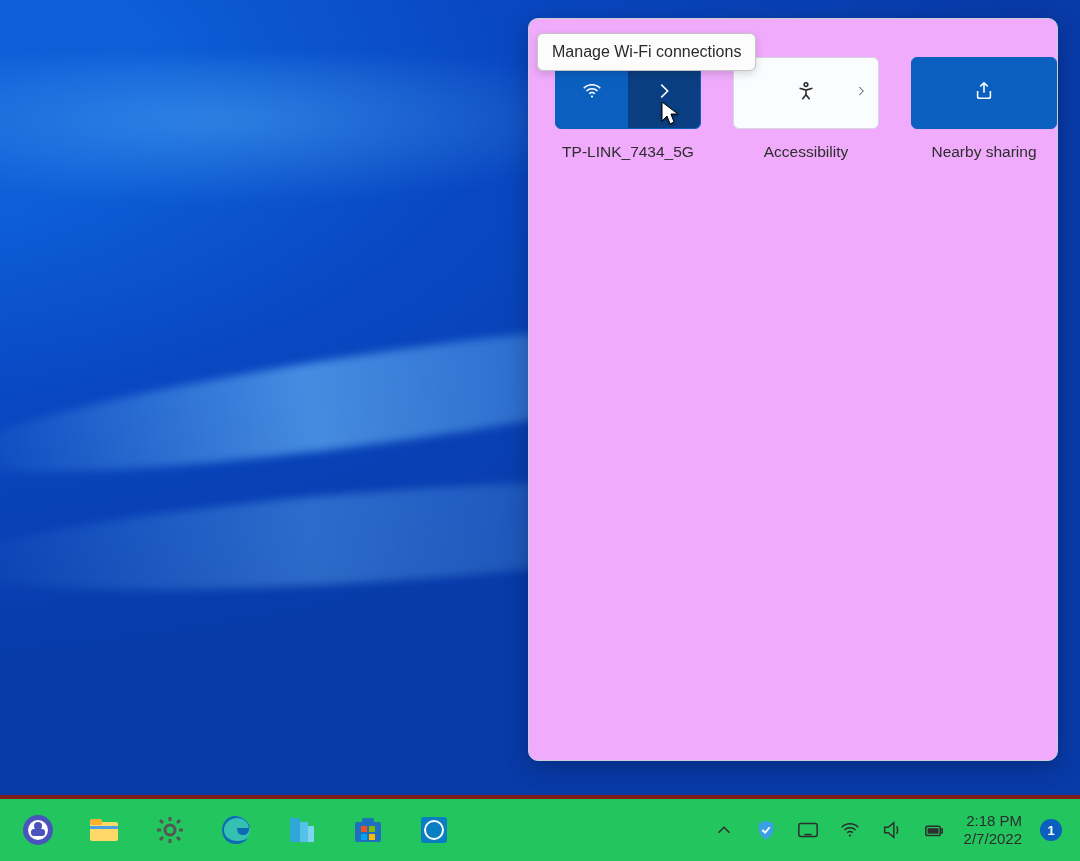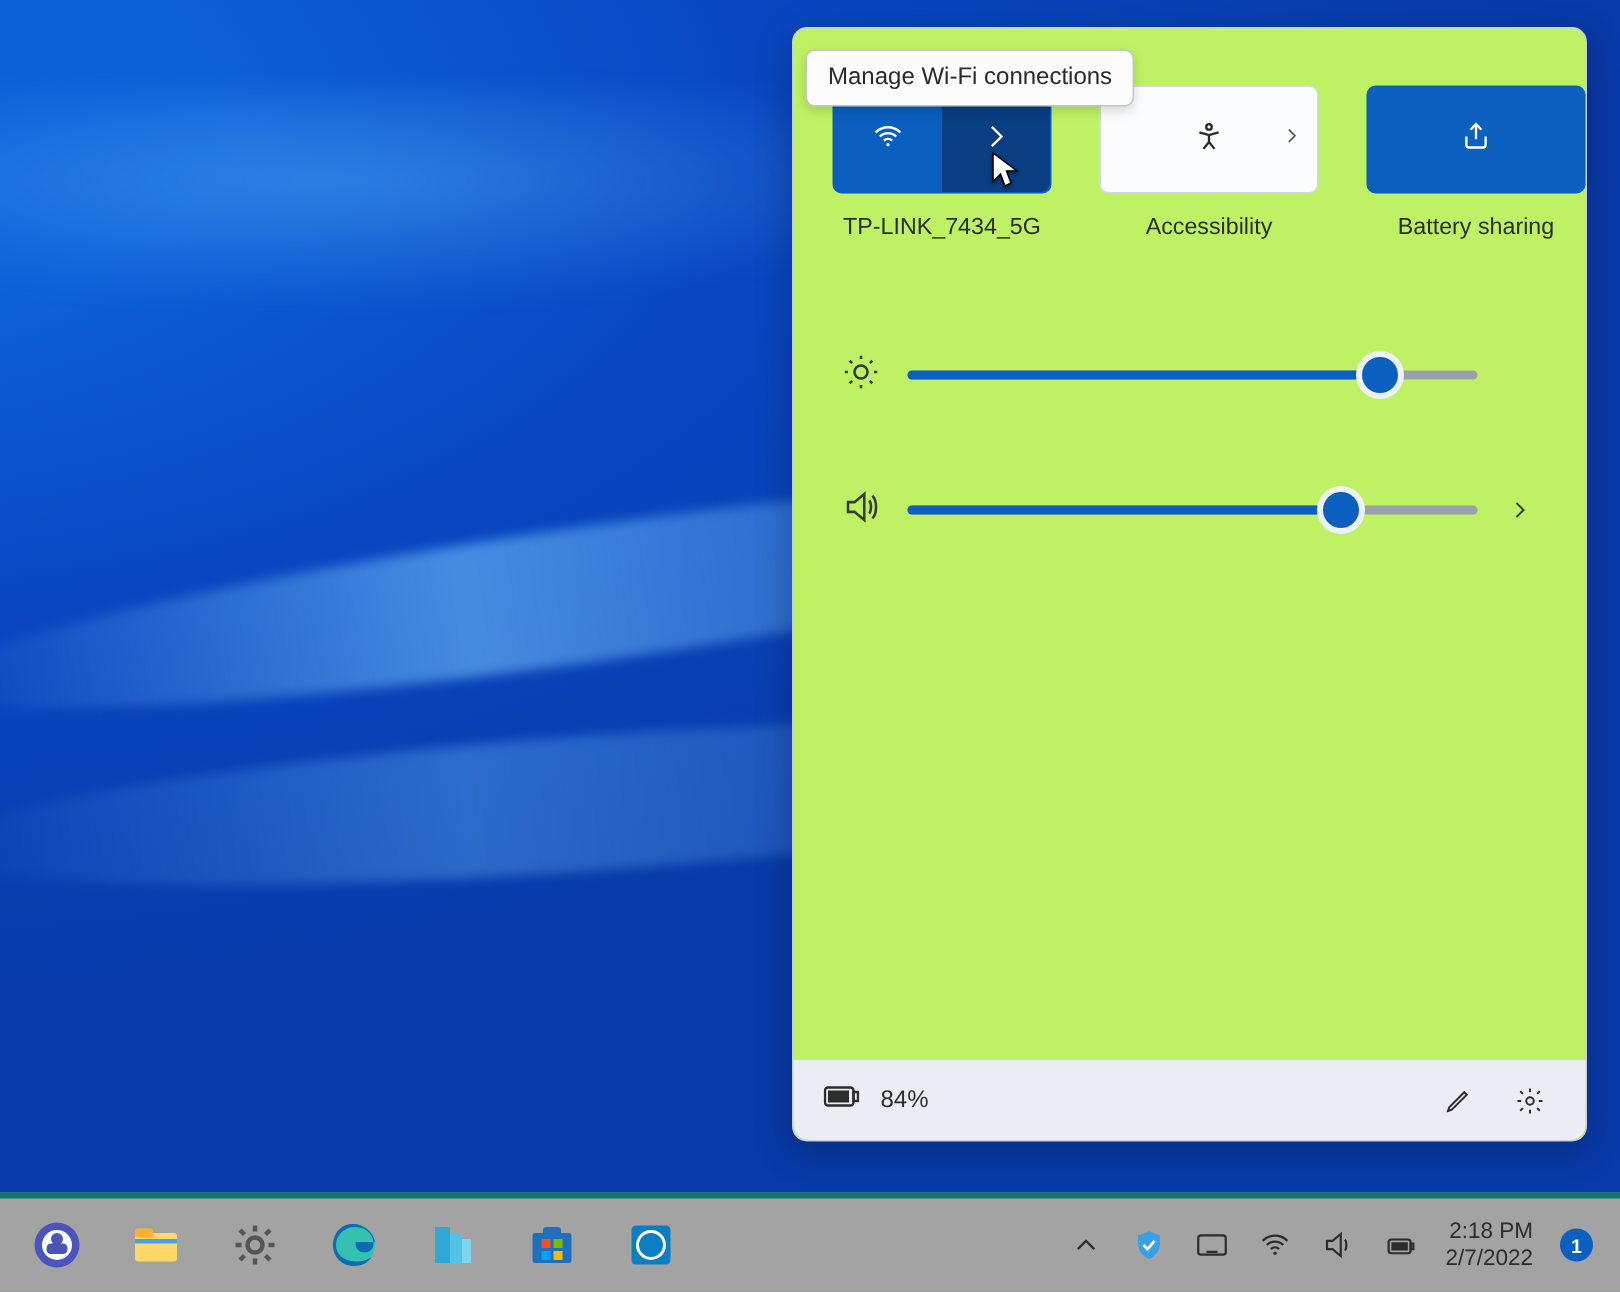--- a/index.html
+++ b/index.html
@@ -17,23 +17,23 @@
   }
   .streak::after { top:140px; transform: rotate(-4deg); opacity:.6; }
   .streak2 { position:absolute; left:-80px; top:60px; width:700px; height:200px; pointer-events:none;
     background: radial-gradient( ellipse 600px 120px at 300px 60px, rgba(110,200,255,.35), rgba(110,200,255,0) 70%);
     filter: blur(8px);
   }
 
   
   .panel {
     position: absolute; right: 22px; top: 18px; width: 530px; height: 743px;
-    background: #bef264; border: 1px solid #c8cfda; border-radius: 10px;
+    background: #f0abfc; border: 1px solid #c8cfda; border-radius: 10px;
     box-shadow: 0 6px 24px rgba(0,0,0,.25);
-    display: flex; flex-direction: column;
+    display: flex; flex-direction: row;
   }
   .grid {
     padding: 38px 26px 10px; display: grid; grid-template-columns: repeat(3, 1fr);
     column-gap: 18px; row-gap: 38px; flex: 0 0 auto; gap: 32px;
   }
   .qs-item { display:flex; flex-direction:column; align-items:center; gap:14px; }
   .tile {
     width: 146px; height: 72px; border-radius: 6px; border:1px solid #d2d7e0;
     background:#fbfcfe; display:flex; align-items:center; justify-content:center;
     color:#2a2a2a; cursor:pointer; position:relative;
@@ -88,21 +88,21 @@
 
   
   .cursor {
     position:absolute; width:20px; height:26px; pointer-events:none; z-index:6;
   }
   .cursor svg{ filter: drop-shadow(0 1px 1px rgba(0,0,0,.5)); }
 
   
   .taskbar {
     position:absolute; left:0; right:0; bottom:0; height:66px;
-    background: #a3a3a3; border-top:4px solid #0f766e;
+    background: #22c55e; border-top:4px solid #7f1d1d;
     display:flex; align-items:center; padding:0 18px;
   }
   .taskbar .left { display:flex; align-items:center; gap:26px; }
   .tb-icon { width:40px; height:40px; display:flex; align-items:center; justify-content:center; border-radius:4px; cursor:pointer; }
   .tb-icon svg{ width:32px; height:32px; }
 
   .taskbar .right { margin-left:auto; display:flex; align-items:center; gap:18px; color:#2d2d2d; }
   .sys-ico { width:24px; height:24px; display:flex; align-items:center; justify-content:center; cursor:pointer; }
   .sys-ico svg{ width:22px; height:22px; stroke:#2d2d2d; fill:none; stroke-width:1.6; }
   .clock { text-align:right; line-height:1.2; font-size:15px; cursor:pointer; }
@@ -173,21 +173,21 @@
 
     <div class="qs-item">
       <div class="tile on">
         <span>
           <svg viewBox="0 0 24 24">
               <path d="M5 12v6a2 2 0 0 0 2 2h10a2 2 0 0 0 2-2v-6"></path>
               <path d="M12 3v11M8 7l4-4 4 4"></path>
             </svg>
         </span>
       </div>
-      <div class="qs-label">Battery sharing</div>
+      <div class="qs-label">Nearby sharing</div>
     </div>
   </div>
 
   <div class="sliders">
     <div class="slider-row">
       <span class="icon">
         <svg viewBox="0 0 24 24">
             <circle cx="12" cy="12" r="4"></circle>
             <path d="M12 2v2M12 20v2M4 12H2M22 12h-2M5 5l1.5 1.5M17.5 17.5L19 19M19 5l-1.5 1.5M6.5 17.5L5 19"></path>
           </svg>

